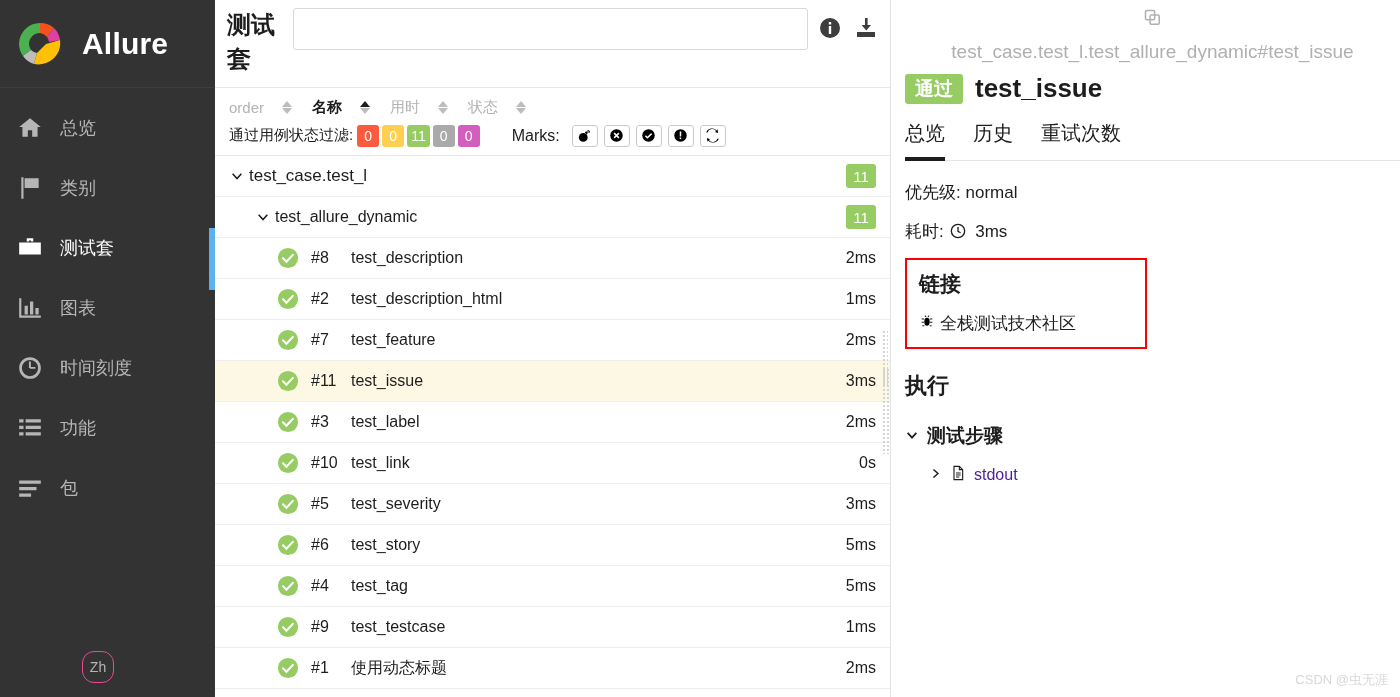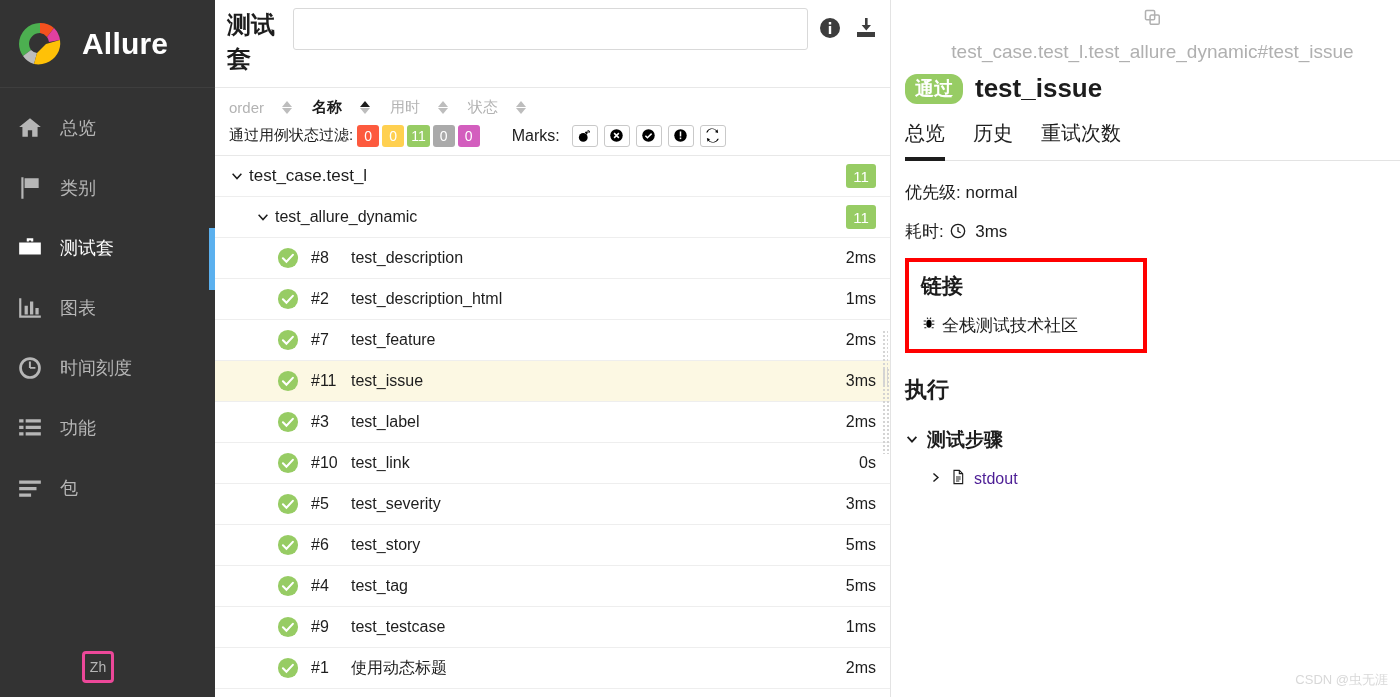--- a/index.html
+++ b/index.html
@@ -37,22 +37,22 @@
   .nav-item .lbl { margin-left: 8px; }
   .nav-item.active { color: #ffffff; }
   .nav-item.active .ic svg { fill: #ffffff; }
   .nav-item .ic svg { fill: #b6b6b6; }
   .active-bar {
     position: absolute; right: 0; top: 228px;
     width: 6px; height: 62px; background: #5bb0ee;
   }
   .lang-btn {
     position: absolute; left: 82px; bottom: 14px;
-    width: 32px; height: 32px; border: 3px solid #ec4899;
-    border-radius: 4px; color: #b6b6b6; font-size: 14px;
+    width: 32px; height: 32px; border: 1px solid #ec4899;
+    border-radius: 12px; color: #b6b6b6; font-size: 14px;
     display: flex; align-items: center; justify-content: center;
     cursor: pointer;
   }
 
   
   .middle {
     width: 676px; flex: 0 0 676px; height: 697px;
     border-right: 1px solid #e3e3e3; display: flex; flex-direction: column;
     background: #fff; position: relative;
   }
@@ -138,38 +138,38 @@
 
   
   .right { flex: 1 1 auto; height: 697px; background: #fff; position: relative; padding: 0 0 0 14px; }
   .crumb {
     display: flex; align-items: center; gap: 8px;
     color: #b0b0b0; font-size: 19px; padding-top: 8px; flex-direction: column;
   }
   .title-row { display: flex; align-items: center; gap: 12px; margin-top: 10px; }
   .status-badge {
     background: #97cc64; color: #fff; font-size: 19px; font-weight: bold;
-    padding: 2px 10px; border-radius: 12px;
+    padding: 2px 10px; border-radius: 3px;
   }
   .test-title { font-size: 26px; font-weight: bold; color: #1d1d1d; }
   .tabs {
     display: flex; gap: 28px; margin-top: 16px;
     border-bottom: 1px solid #e3e3e3;
   }
   .tab {
     font-size: 20px; color: #1d1d1d; padding-bottom: 10px;
     cursor: pointer; border-bottom: 4px solid transparent;
     margin-bottom: -1px;
   }
   .tab.active { border-bottom-color: #1d1d1d; }
   .meta { font-size: 17px; color: #1d1d1d; margin-top: 20px; }
   .meta + .meta { margin-top: 16px; }
   .meta .clock { margin: 0 4px 0 2px; vertical-align: -2px; }
   .links-box {
-    border: 4px solid #84cc16; margin-top: 14px; width: 242px;
+    border: 2px solid #84cc16; margin-top: 14px; width: 242px;
     padding: 10px 4px 12px 12px;
   }
   .sec-h { font-size: 21px; font-weight: bold; color: #1d1d1d; }
   .link-item {
     display: flex; align-items: center; gap: 5px; margin-top: 14px;
     font-size: 17px; color: #1d1d1d; cursor: pointer;
   }
   .exec-h { font-size: 22px; font-weight: bold; color: #1d1d1d; margin-top: 22px; }
   .steps-h {
     display: flex; align-items: center; gap: 8px; font-size: 19px;

